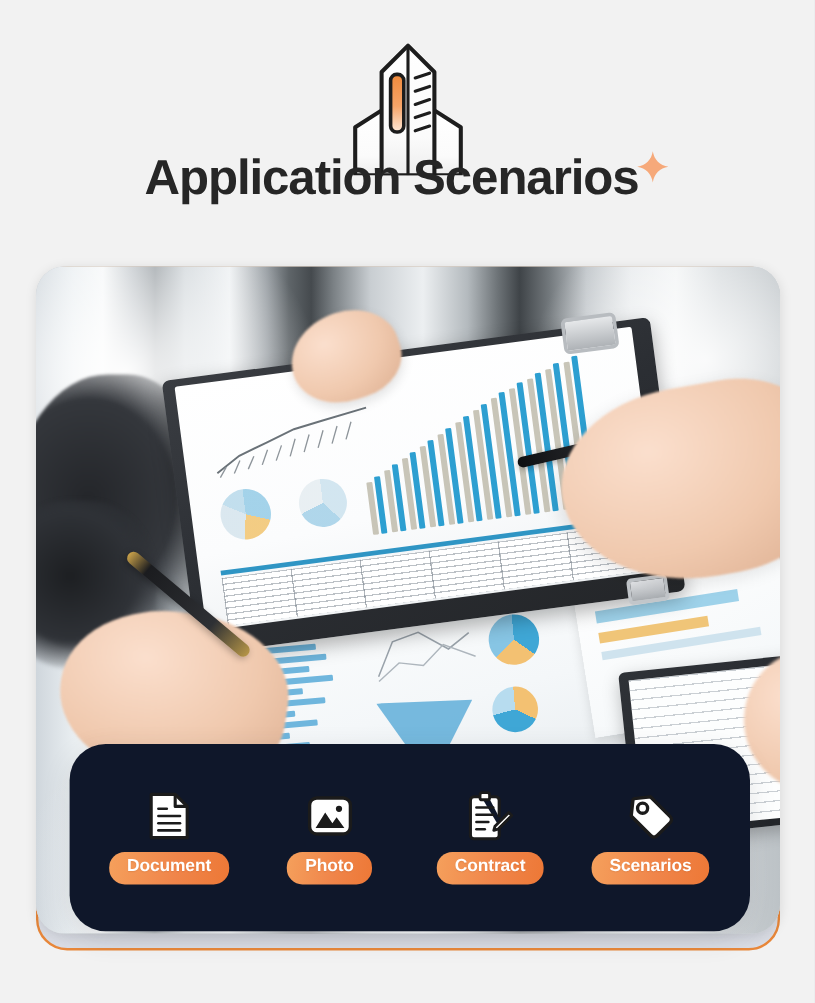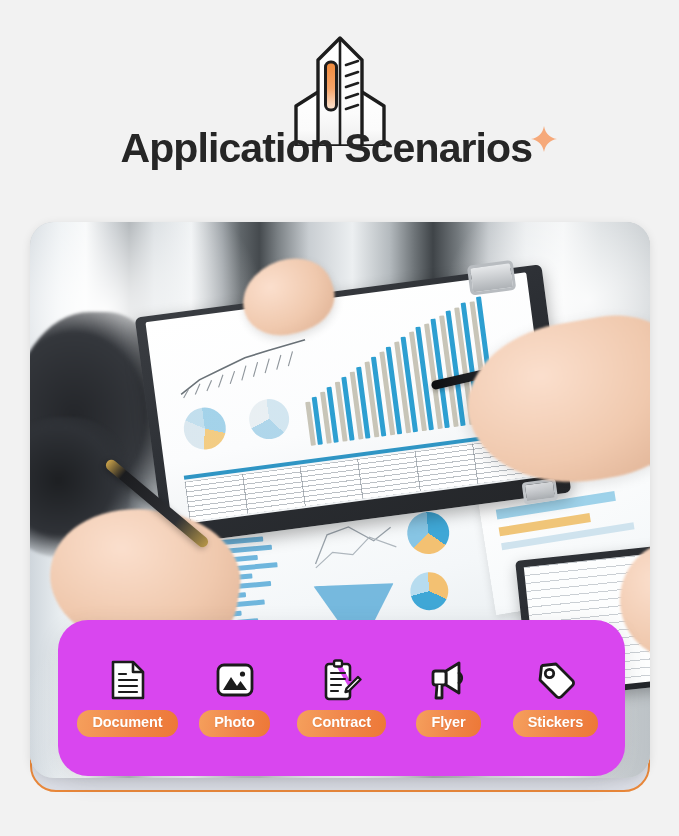--- a/index.html
+++ b/index.html
@@ -382,21 +382,21 @@
     filter: blur(3px);
   }
 
   
   .card {
     position: absolute;
     left: 58px;
     top: 620px;
     width: 567px;
     height: 156px;
-    background: #d946ef;
+    background: #0f172a;
     border-radius: 30px;
     box-shadow: 0 6px 22px rgba(60,60,70,0.13);
     display: flex;
     align-items: center;
     justify-content: space-between;
     padding: 0 16px;
     z-index: 5;
   }
 
   .cat {
@@ -626,35 +626,24 @@
           <line x1="9" y1="20" x2="23" y2="20"></line>
           <line x1="9" y1="26" x2="19" y2="26"></line>
           <line x1="9" y1="32" x2="16" y2="32"></line>
         </g>
         <path d="M36 18 L38.5 20.5 L27 32 L23.5 33 L24.5 29.5 Z" fill="#ffffff" stroke="#1b1b1b" stroke-width="2.4" stroke-linejoin="round"></path>
       </svg>
     </span>
     <span class="badge">Contract</span>
   </div>
 
-  <div class="cat">
-    <span class="cat-icon">
-      <svg width="42" height="40" viewBox="0 0 42 40">
-        <path d="M31 3 L31 33 L18 25 L18 11 Z" fill="#ffffff" stroke="#1b1b1b" stroke-width="2.8" stroke-linejoin="round"></path>
-        <rect x="5" y="11" width="13" height="14" rx="2.5" fill="#ffffff" stroke="#1b1b1b" stroke-width="2.8"></rect>
-        <path d="M9 25 L8 38 L14 38 L14 25" fill="#ffffff" stroke="#1b1b1b" stroke-width="2.8" stroke-linejoin="round"></path>
-        <path d="M31 13 A6 6 0 0 1 31 23" fill="none" stroke="#1b1b1b" stroke-width="2.8" stroke-linecap="round"></path>
-      </svg>
-    </span>
-    <span class="badge">Flyer</span>
-  </div>
 
   <div class="cat">
     <span class="cat-icon">
       <svg width="40" height="40" viewBox="0 0 40 40">
         <path d="M6.5 5.5 L20 4 L36.5 20.5 A3.5 3.5 0 0 1 36.5 25.5 L25.5 36.5 A3.5 3.5 0 0 1 20.5 36.5 L4 20 L5.5 6.5 Z" fill="#ffffff" stroke="#1b1b1b" stroke-width="2.8" stroke-linejoin="round"></path>
         <circle cx="13.5" cy="13.5" r="4.2" fill="#ffffff" stroke="#1b1b1b" stroke-width="2.8"></circle>
       </svg>
     </span>
-    <span class="badge">Stickers</span>
+    <span class="badge">Scenarios</span>
   </div>
 
 </div>
 
 </body></html>

